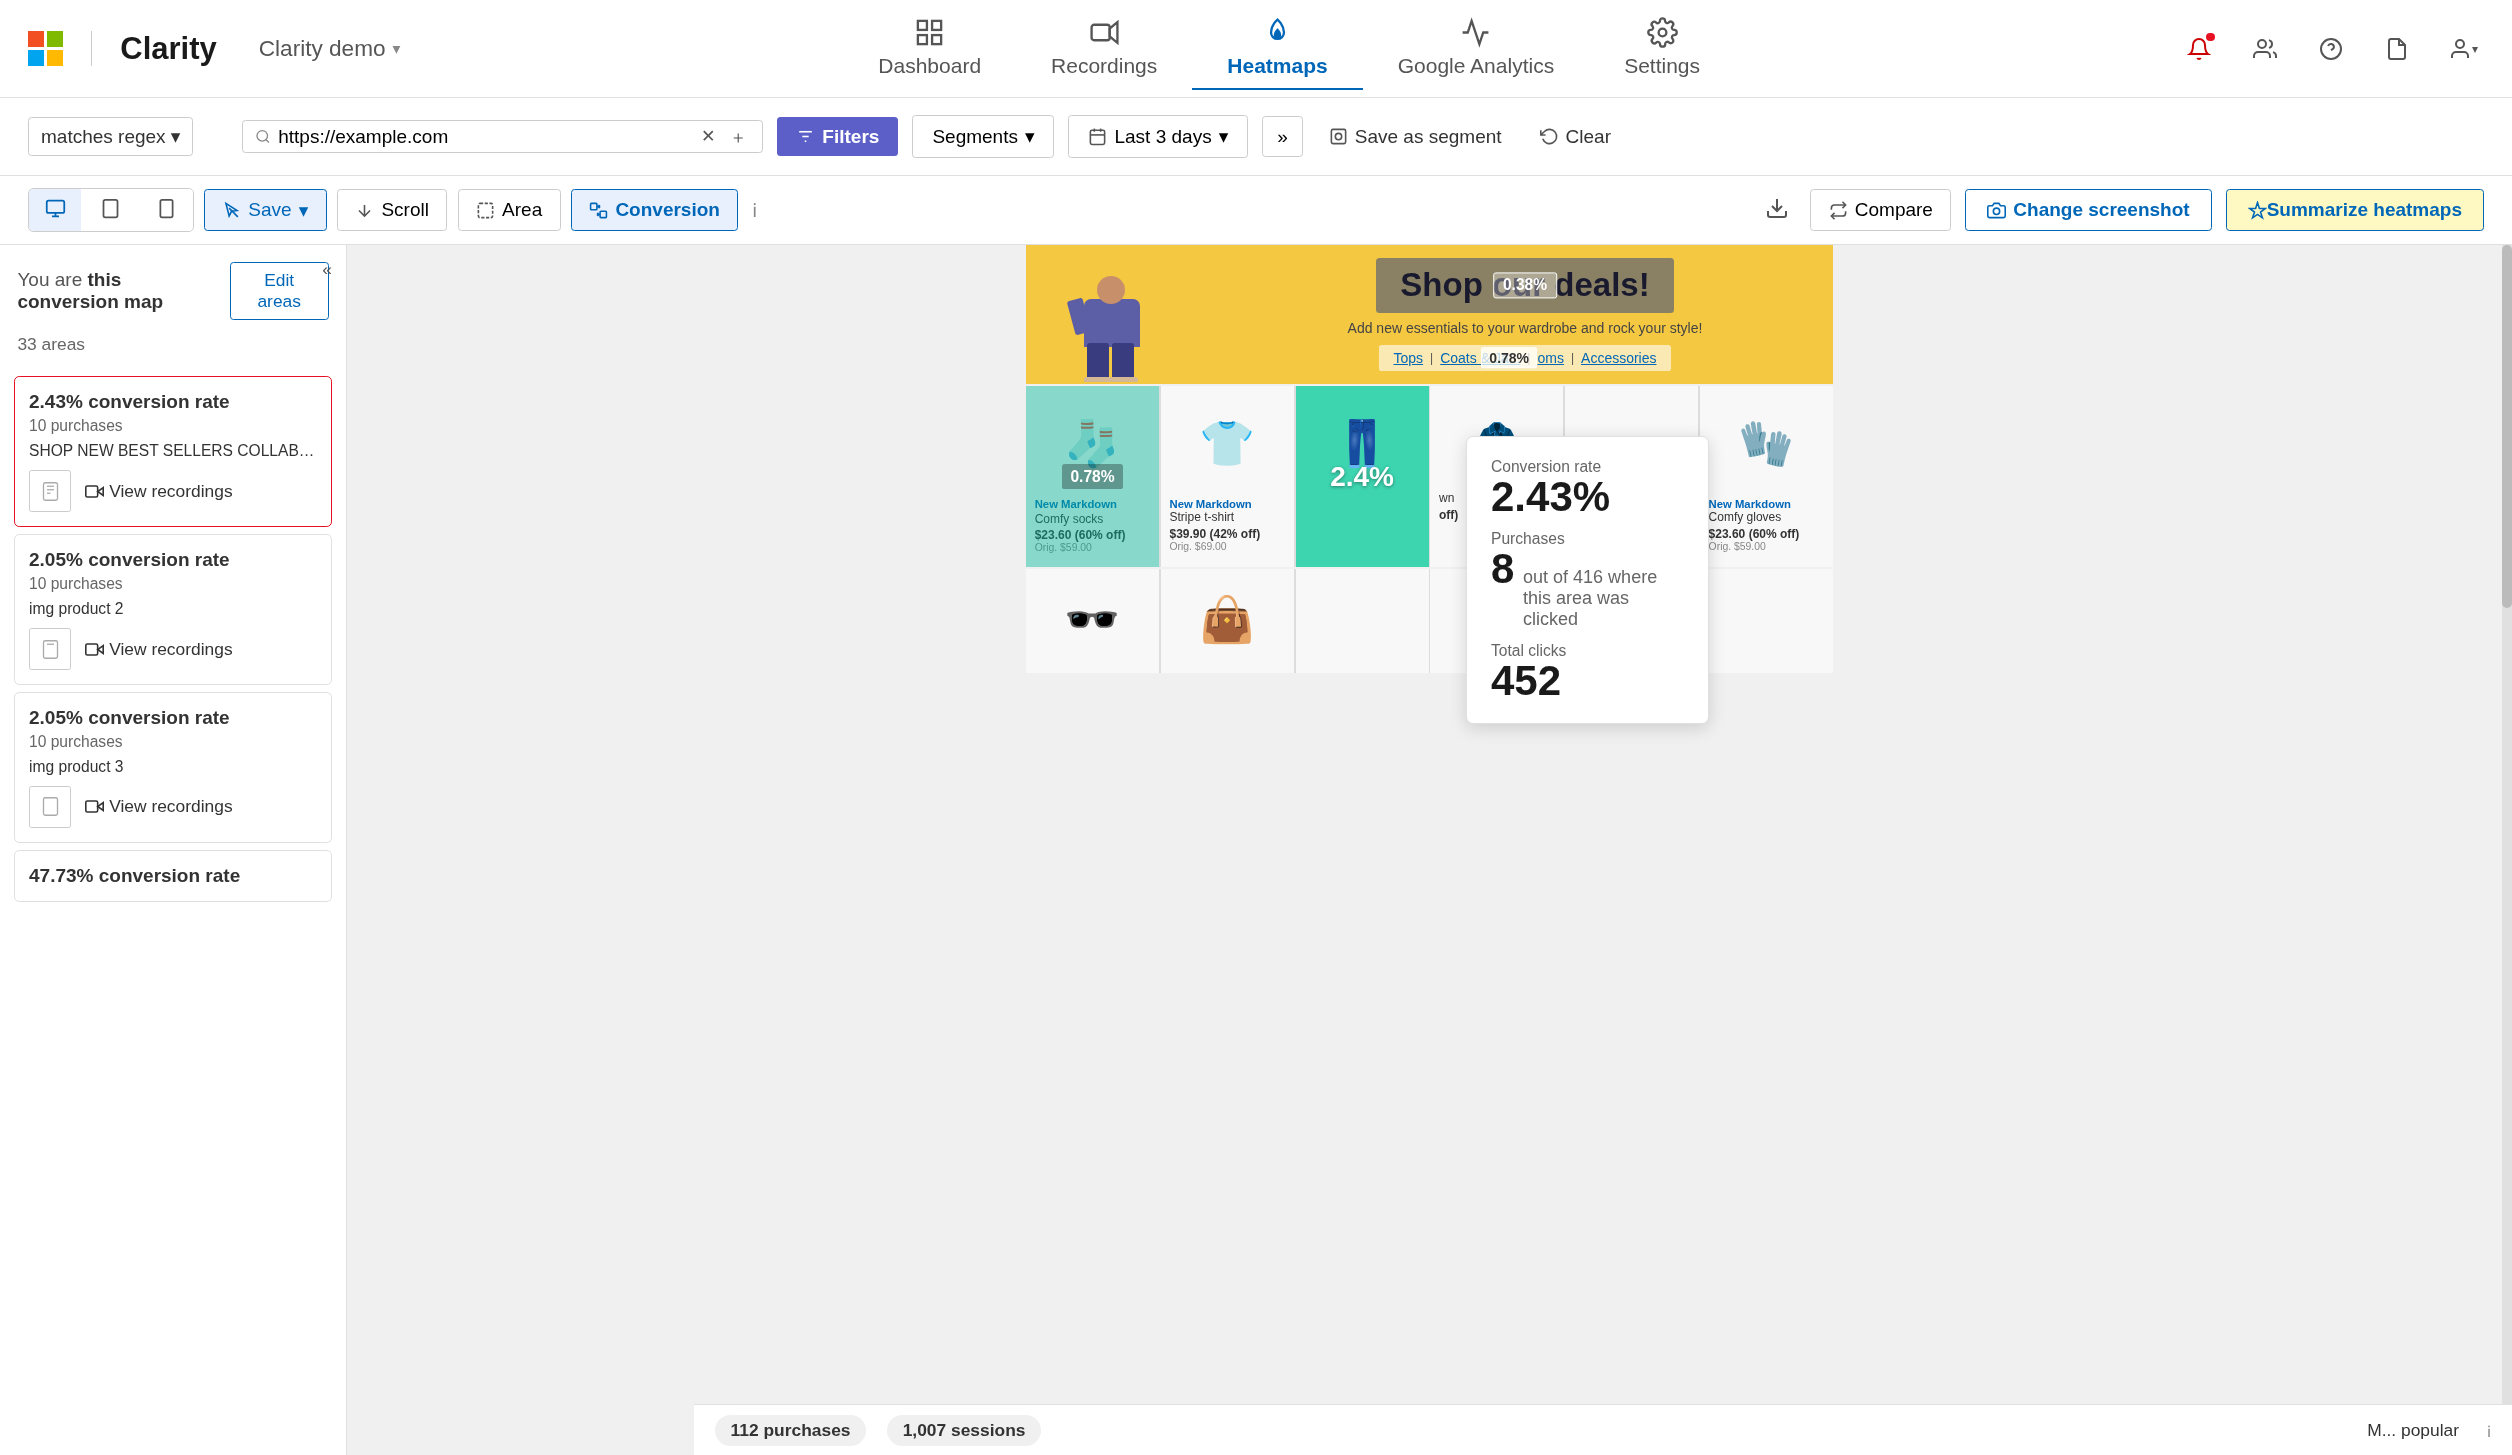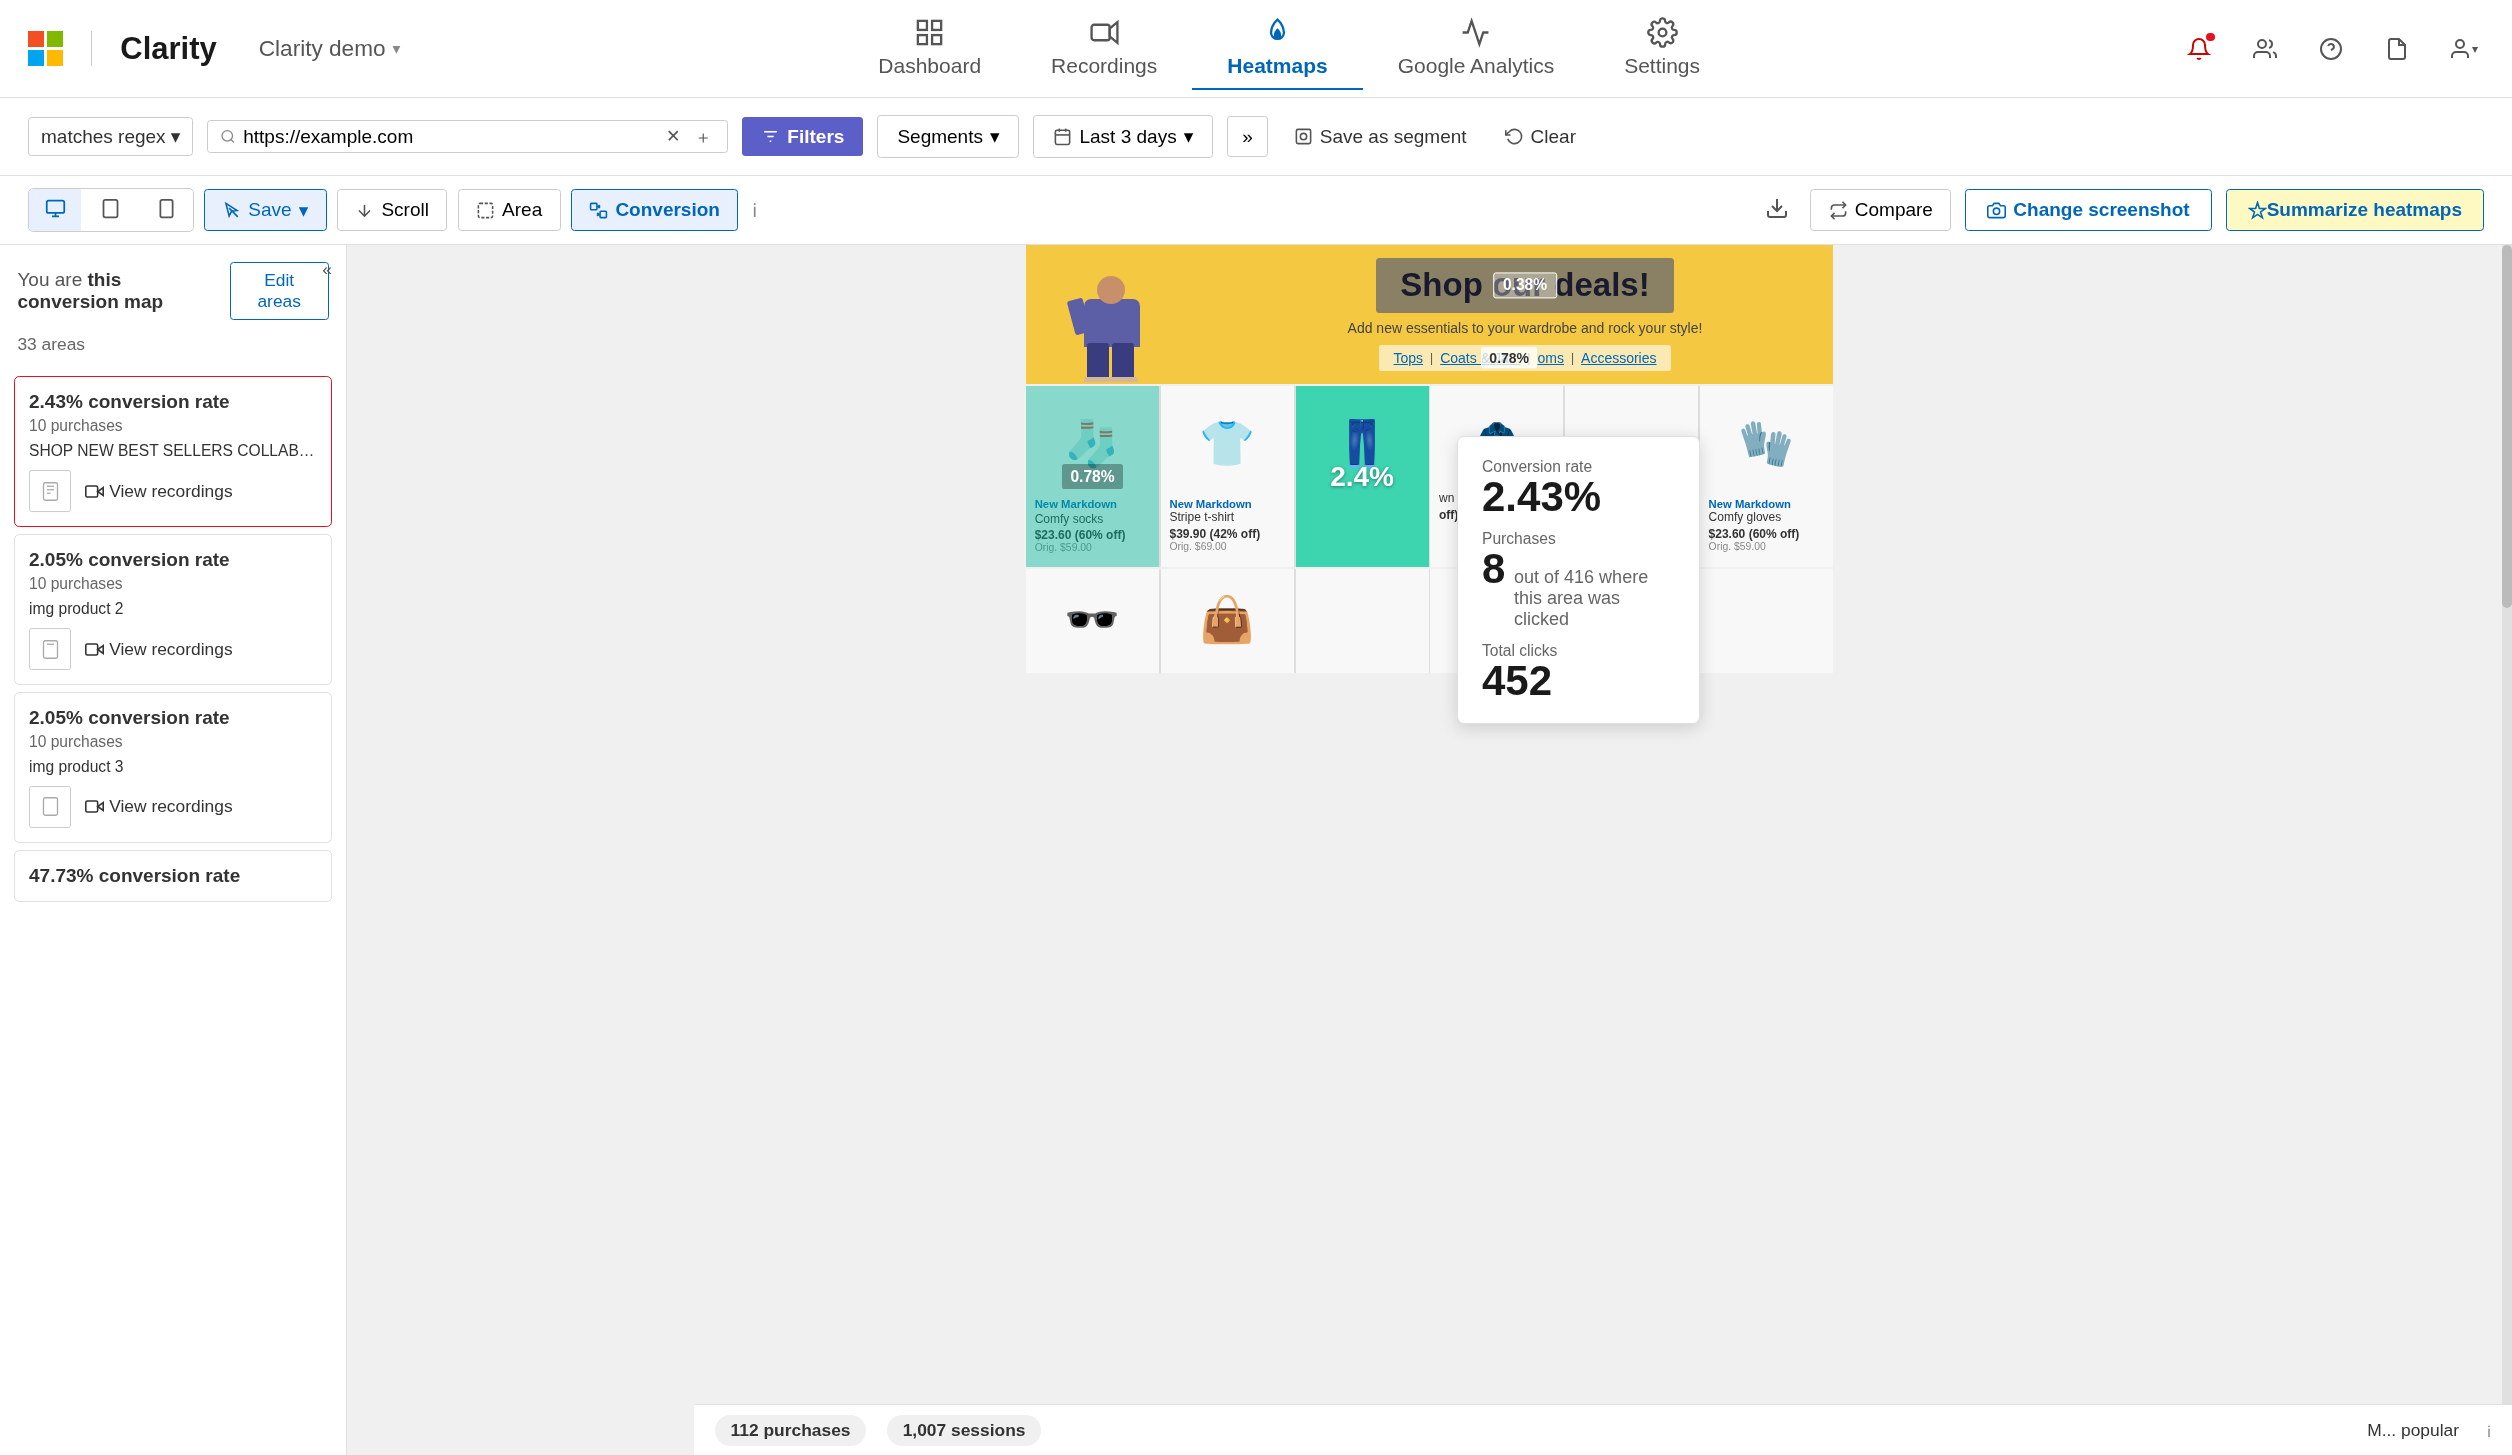--- a/index.html
+++ b/index.html
@@ -32,21 +32,21 @@
     .bell-dot { position: relative; }
     .bell-dot::after { content: ''; position: absolute; top: 5.2px; right: 5.2px; width: 8.7px; height: 8.7px; background: #e81123; border-radius: 50%; }
 
     
     .filter-bar {
       display: flex; align-items: center; height: 78px;
       background: #fff; border-bottom: 0.9px solid #e0e0e0;
       padding: 0 28px; gap: 14px;
     }
     .regex-select { display: flex; align-items: center; gap: 5.2px; border: 0.9px solid #ccc; border-radius: 3.5px; padding: 7px 12px; font-size: 19px; cursor: pointer; background: #fff; }
-    .url-input { display: flex; align-items: center; gap: 7px; border: 0.9px solid #ccc; border-radius: 3.5px; padding: 0 12px; font-size: 19px; flex: 1; max-width: 521px; background: #fff; }
+    .url-input { display: flex; align-items: center; gap: 7px; border: 0.9px solid #ccc; border-radius: 3.5px; padding: 0 12px; font-size: 19px; flex: 1; max-width: 521px; background: #fff; margin-left: 35px; }
     .url-input input { border: none; outline: none; font-size: 19px; width: 100%; }
     .icon-btn-sm { background: none; border: none; cursor: pointer; color: #555; font-size: 17.4px; padding: 3.5px; }
     .filters-btn { display: flex; align-items: center; gap: 7px; background: #5b5fc7; color: #fff; border: none; border-radius: 3.5px; padding: 8.7px 19px; font-size: 19px; cursor: pointer; font-weight: 600; }
     .segments-btn { display: flex; align-items: center; gap: 7px; border: 0.9px solid #ccc; border-radius: 3.5px; padding: 8.7px 19px; font-size: 19px; cursor: pointer; background: #fff; }
     .date-btn { display: flex; align-items: center; gap: 7px; border: 0.9px solid #ccc; border-radius: 3.5px; padding: 8.7px 19px; font-size: 19px; cursor: pointer; background: #fff; }
     .more-btn { border: 0.9px solid #ccc; border-radius: 3.5px; padding: 8.7px 14px; font-size: 19px; cursor: pointer; background: #fff; }
     .save-segment-btn { display: flex; align-items: center; gap: 7px; border: none; background: none; font-size: 19px; cursor: pointer; color: #333; padding: 7px 12px; }
     .clear-btn { display: flex; align-items: center; gap: 7px; border: none; background: none; font-size: 19px; cursor: pointer; color: #333; padding: 7px 12px; }
 
     
@@ -566,21 +566,21 @@
 
         <div style="display:grid;grid-template-columns:repeat(6,1fr);gap:1.7px;background:#ddd;margin-top:1.7px;">
           <div style="background:#f8f8f8;padding:10.4px 8.7px 14px;height:104px;display:flex;align-items:center;justify-content:center;font-size:45px;">🕶️</div>
           <div style="background:#f8f8f8;padding:10.4px 8.7px 14px;height:104px;display:flex;align-items:center;justify-content:center;font-size:45px;">👜</div>
           <div style="background:#f8f8f8;padding:10.4px 8.7px 14px;height:104px;"></div>
           <div style="background:#f8f8f8;padding:10.4px 8.7px 14px;height:104px;display:flex;align-items:center;justify-content:center;font-size:45px;">🧺</div>
           <div style="background:#f8f8f8;height:104px;"></div>
           <div style="background:#f8f8f8;height:104px;"></div>
         </div>
 
-        <div class="conversion-popup" style="top:191px;left:431px;">
+        <div class="conversion-popup" style="top:191px;left:440px;">
           <div class="popup-label">Conversion rate</div>
           <div class="popup-rate">2.43%</div>
           <div class="popup-purchases-label" style="margin-top:12px;">Purchases</div>
           <div style="display:flex;align-items:baseline;gap:8.7px;">
             <div class="popup-purchases-val">8</div>
             <div class="popup-out">out of 416 where this area was clicked</div>
           </div>
           <div class="popup-clicks-label" style="margin-top:12px;">Total clicks</div>
           <div class="popup-clicks-val">452</div>
         </div>

